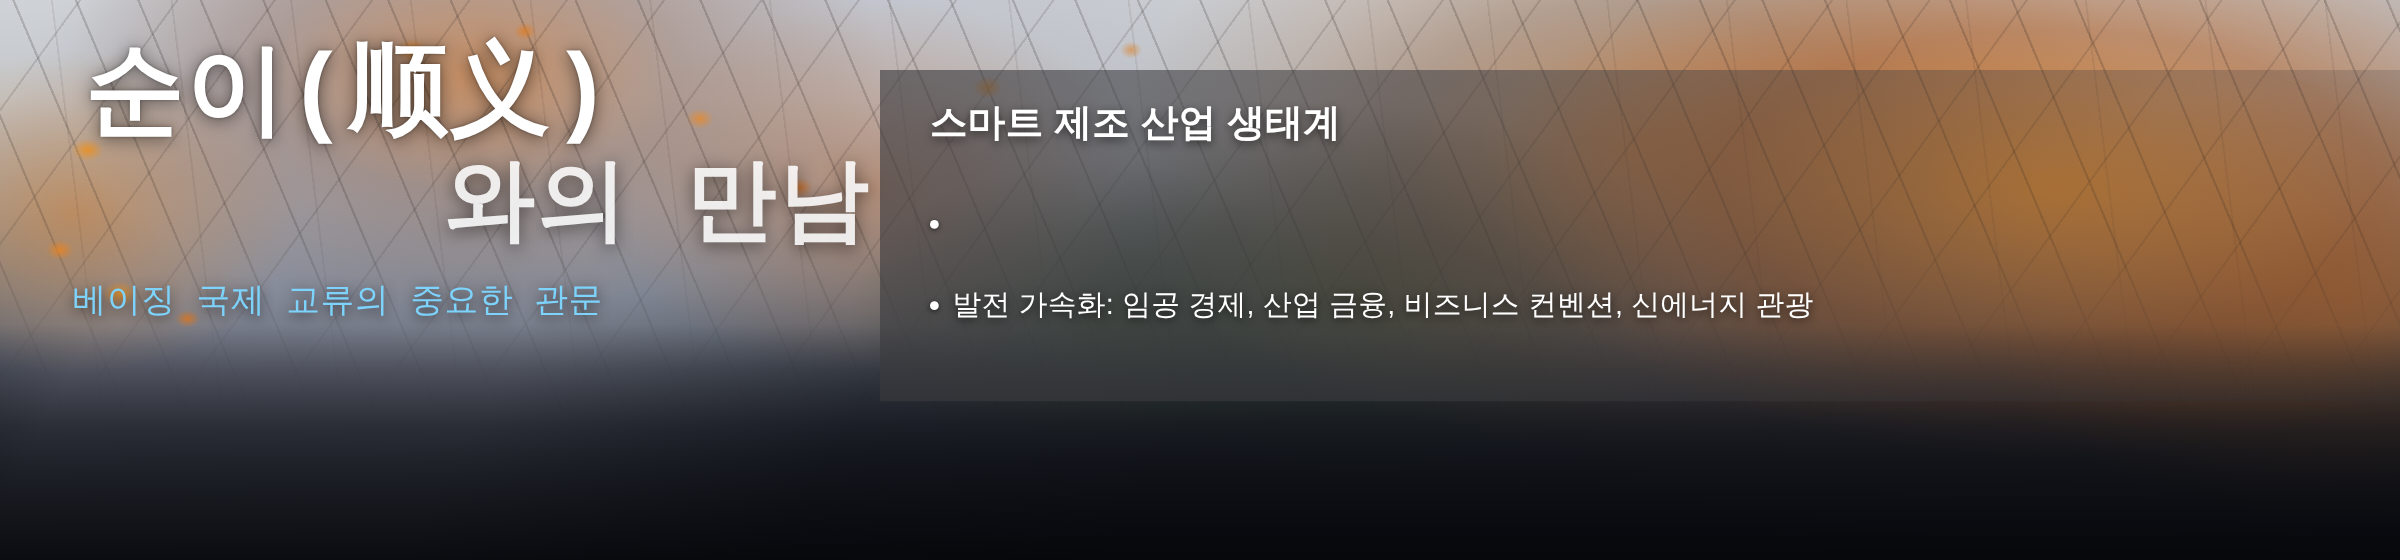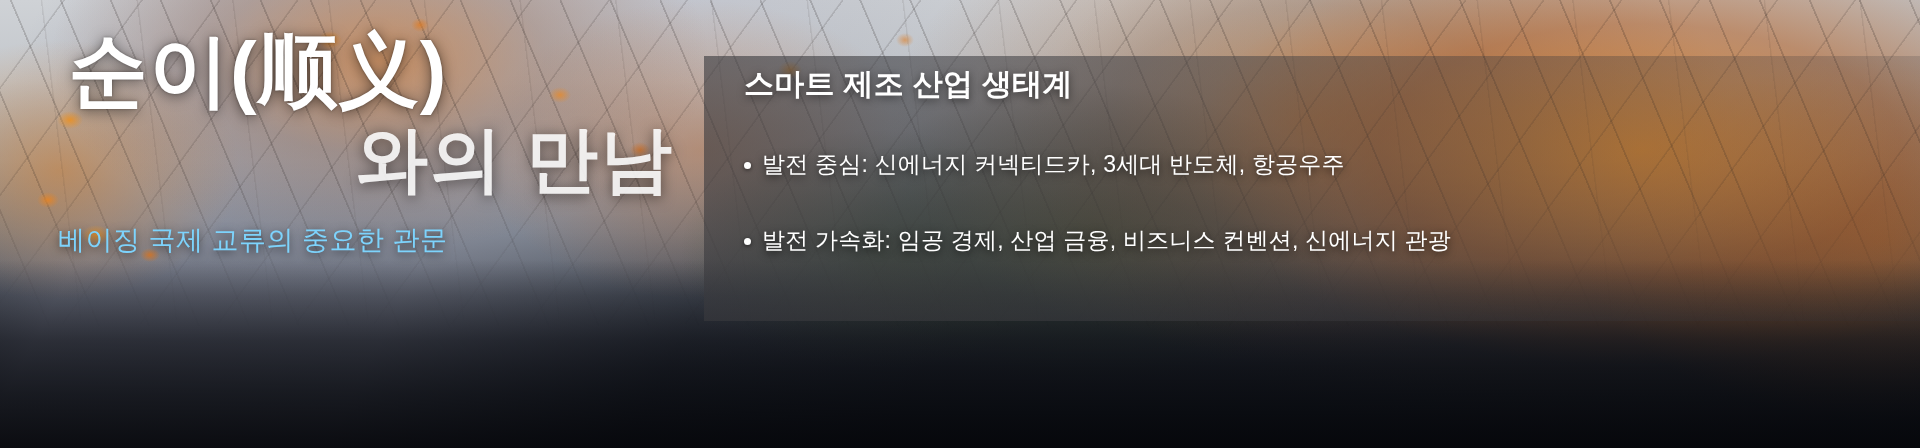--- a/index.html
+++ b/index.html
@@ -81,20 +81,21 @@
   }
 
   
   .headline {
     position: absolute;
     left: 0;
     top: 0;
     width: 860px;
     height: 320px;
     pointer-events: none;
+    font-family: Liberation Mono, monospace;
   }
   .title-main {
     position: absolute;
     left: 68px;
     top: 18px;
     font-size: 80px;
     font-weight: 700;
     color: #ffffff;
     letter-spacing: 1px;
     text-shadow: 0 2px 14px rgba(0,0,0,0.55), 0 0 3px rgba(0,0,0,0.35);
@@ -130,21 +131,21 @@
     top: 56px;
     width: 1216px;
     height: 265px;
     background: linear-gradient(to right,
         rgba(58,58,62,0.62) 0%,
         rgba(62,62,66,0.55) 34%,
         rgba(58,58,62,0.38) 62%,
         rgba(52,52,58,0.26) 85%,
         rgba(48,48,54,0.18) 100%);
     box-sizing: border-box;
-    padding: 8px 40px 0 38px;
+    padding: 22px 40px 0 38px;
   }
   .panel-title {
     font-size: 30px;
     font-weight: 700;
     color: #ffffff;
     letter-spacing: 0.3px;
     text-shadow: 0 2px 8px rgba(0,0,0,0.6);
     margin: 0 0 0 2px;
     white-space: nowrap;
   }
@@ -190,21 +191,20 @@
     <div class="title-sub">와의 만남</div>
     <div class="title-caption">베이징 국제 교류의 중요한 관문</div>
   </div>
 
   <div class="info-panel">
     <h2 class="panel-title">스마트 제조 산업 생태계</h2>
 
     <ul class="bullet-list">
       <li class="bullet-item first">
         <span class="bullet-dot"></span>
-        <span class="bullet-text">발전 중심: 신에너지 커넥티드카, 3세대 반도체, 항공우주</span>
       </li>
       <li class="bullet-item second">
         <span class="bullet-dot"></span>
         <span class="bullet-text">발전 가속화: 임공 경제, 산업 금융, 비즈니스 컨벤션, 신에너지 관광</span>
       </li>
     </ul>
   </div>
 
 </div>
 

